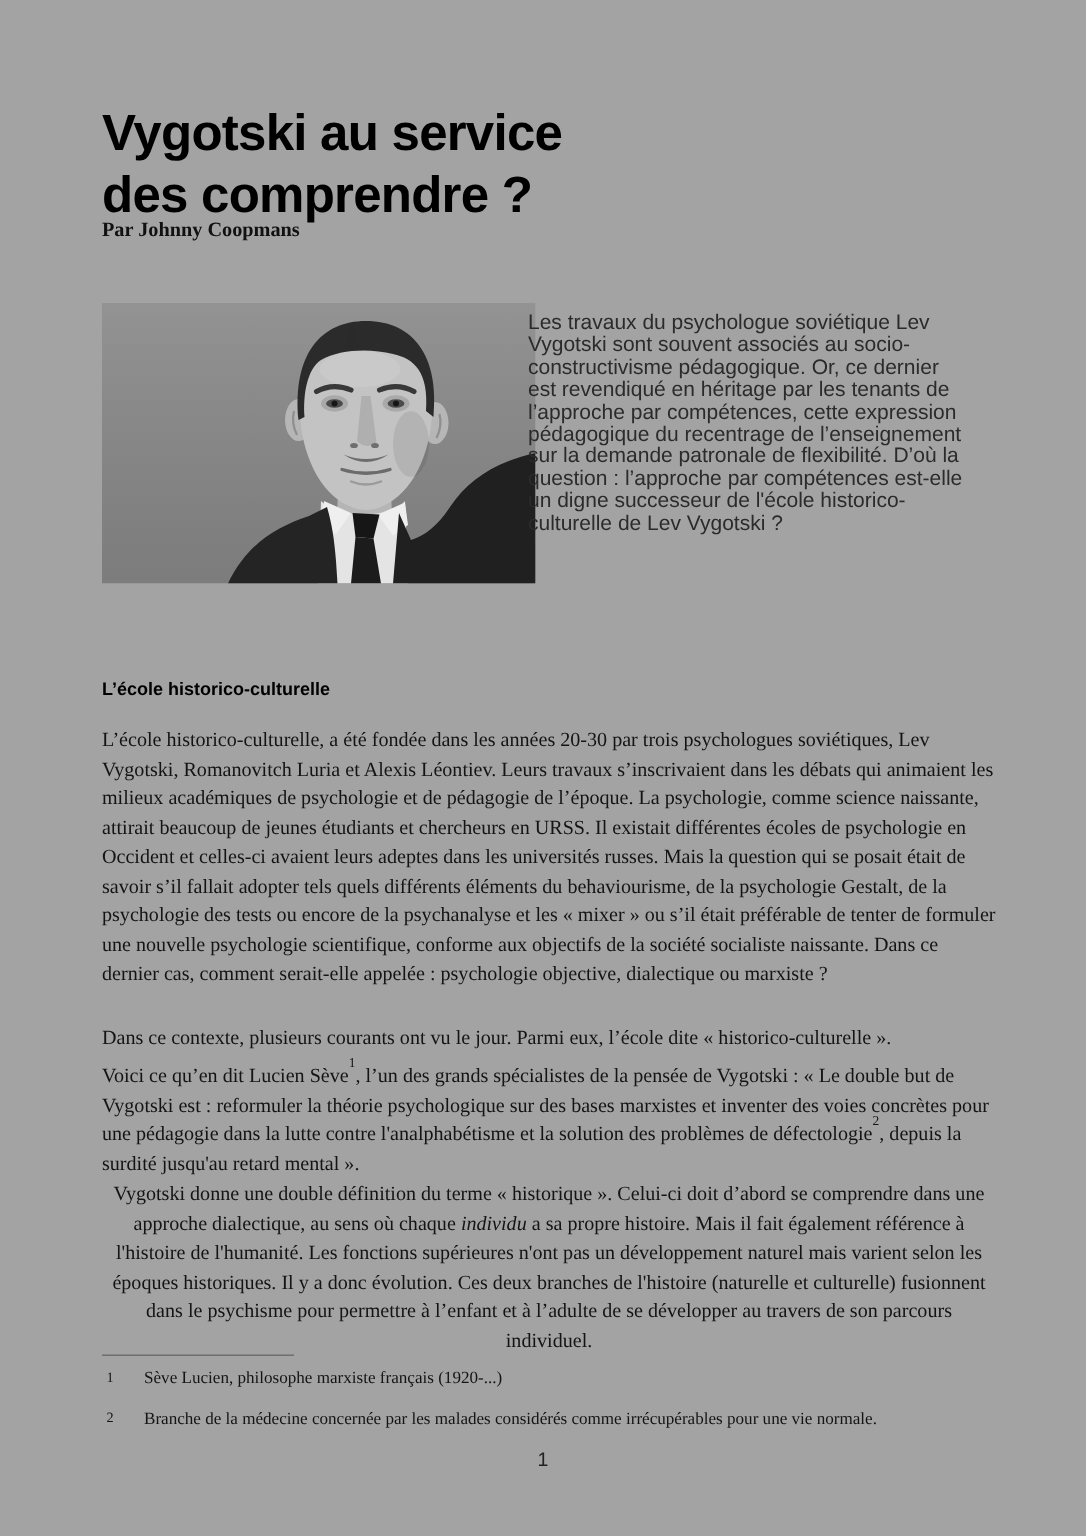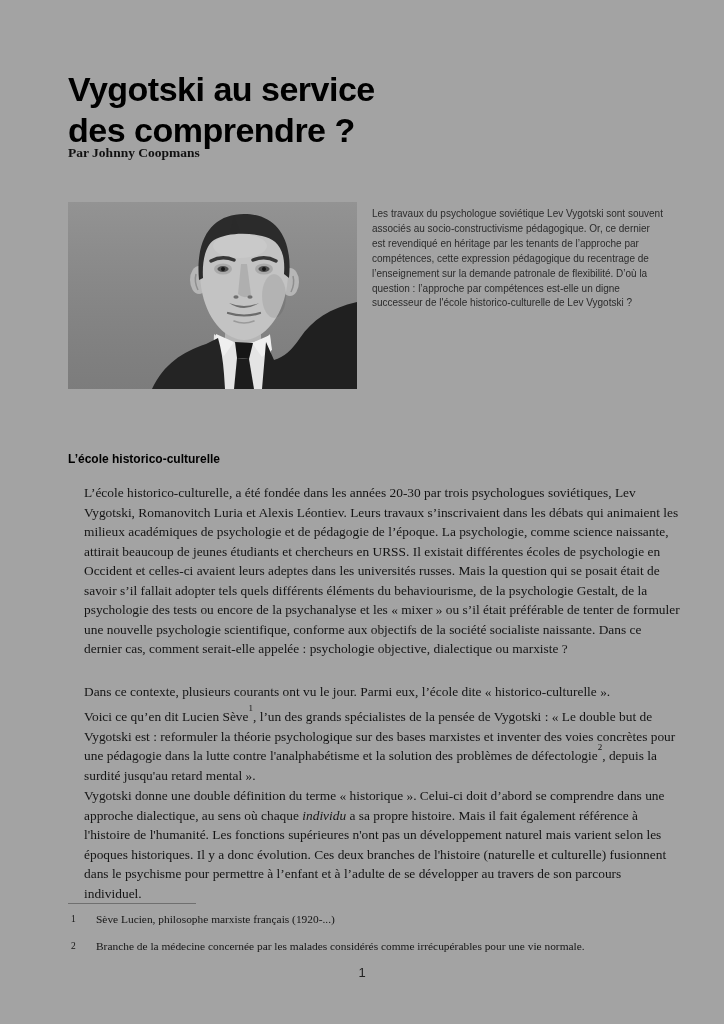--- a/index.html
+++ b/index.html
@@ -21,39 +21,39 @@
   .byline{
     position:absolute;left:68px;top:144px;
     font-family:Liberation Serif, serif;
     font-weight:bold;font-size:13.5px;line-height:17px;color:#111;
   }
   .photo{
     position:absolute;left:68px;top:202px;width:289px;height:187px;
   }
   .photo svg{display:block;width:289px;height:187px;}
   .lead{
-    position:absolute;left:372px;top:207px;width:294px;
+    position:absolute;left:352px;top:207px;width:294px;
     font-family:"Liberation Sans",sans-serif;
-    font-size:10px;line-height:14.9px;color:#2b2b2b;
+    font-size:14px;line-height:14.9px;color:#2b2b2b;
   }
   .heading{
     position:absolute;left:68px;top:449px;
     font-family:"Liberation Sans",sans-serif;
     font-weight:bold;font-size:12px;line-height:20px;color:#000;
     margin:0;
   }
   .bodytext{
     position:absolute;left:68px;top:0;width:596px;height:1024px;
     font-size:13.4px;line-height:19.5px;color:#141414;
   }
-  .bodytext p{position:absolute;left:16px;width:596px;margin:0;}
+  .bodytext p{position:absolute;left:0;width:596px;margin:0;}
   .p1{top:483px;}
   .p2{top:682px;}
   .p3{top:707px;}
-  .p4{top:786px;}
+  .p4{top:786px;text-align:center;}
   sup.ref{font-size:9px;line-height:0;position:relative;top:-5px;}
   .fnrule{
     position:absolute;left:68px;top:903px;width:128px;height:0;
     border-top:1px solid #6f6f6f;
   }
   .footnotes{
     position:absolute;left:68px;top:912px;width:596px;
     font-size:11.4px;line-height:14px;color:#141414;
   }
   .footnote{display:flex;align-items:flex-start;margin-bottom:13px;}

